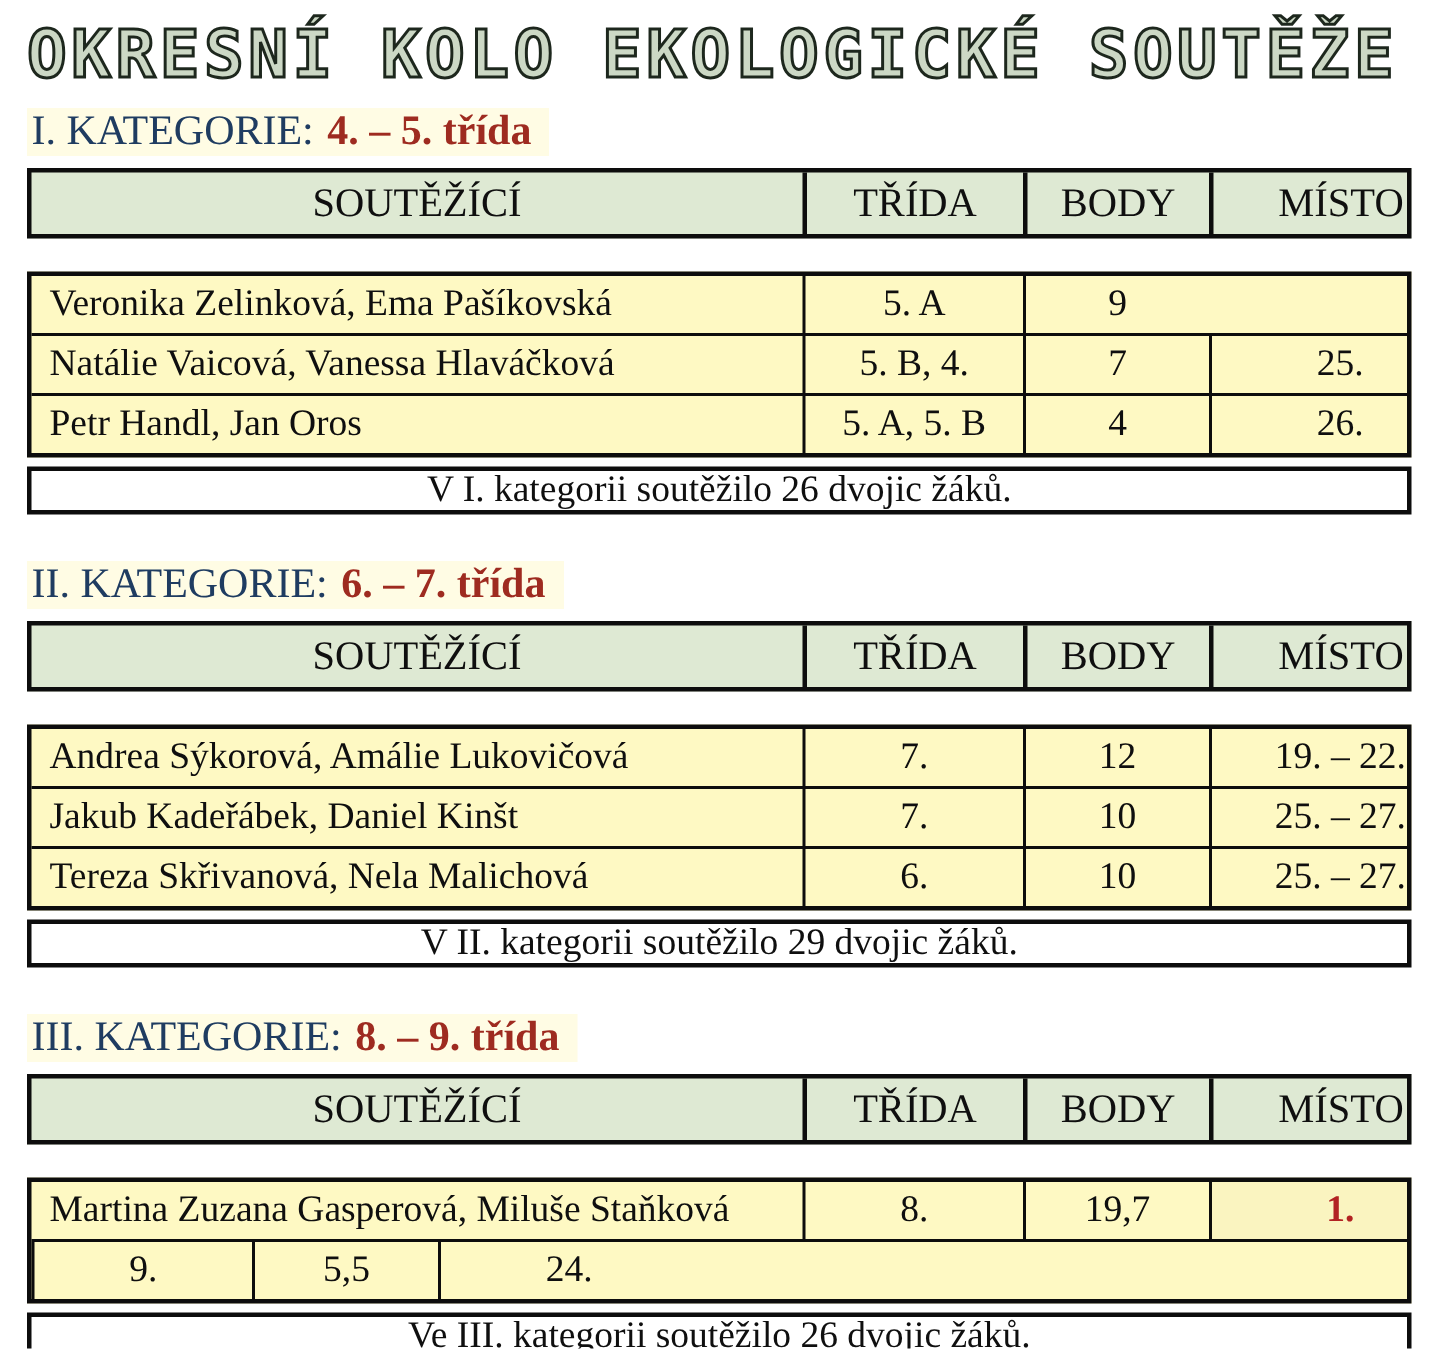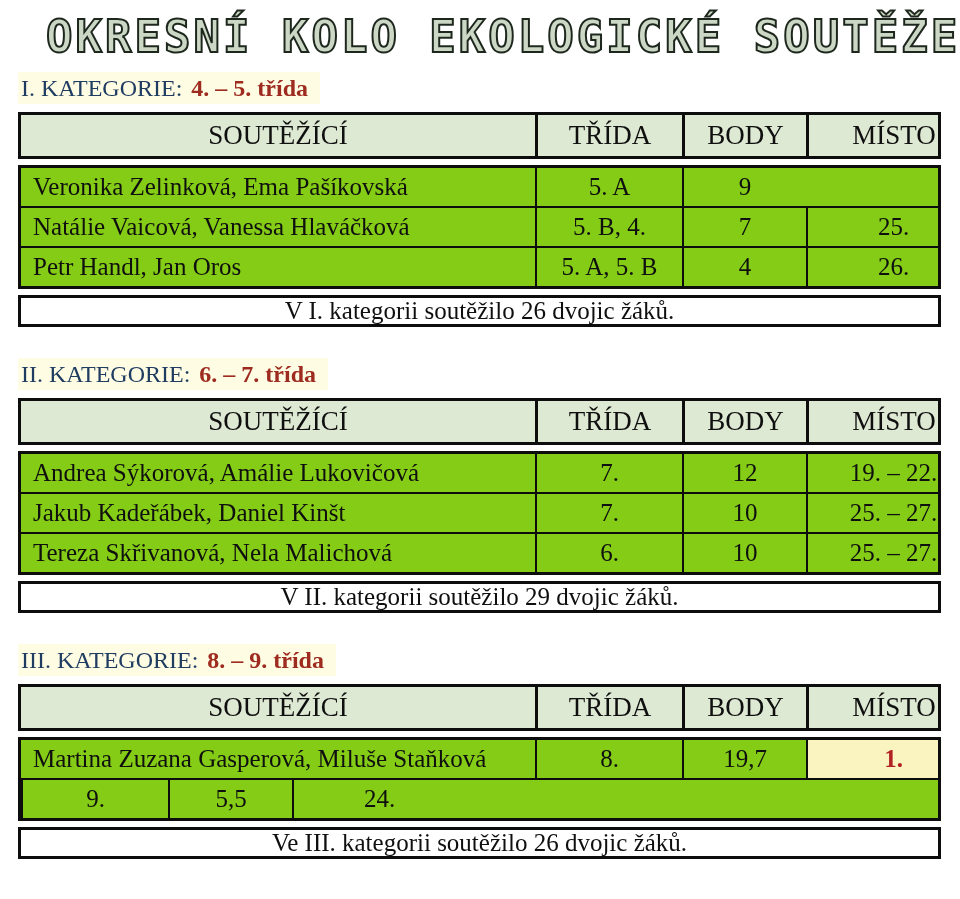--- a/index.html
+++ b/index.html
@@ -26,29 +26,28 @@
   .doc-title {
     font-family: "DejaVu Sans Mono", monospace;
     font-weight: bold;
     font-size: 44px;
     line-height: 50px;
     letter-spacing: 3px;
     white-space: nowrap;
     color: var(--title-fill);
     -webkit-text-stroke: 2px var(--title-outline);
     margin-bottom: 10px;
-    margin-left: 28px;
   }
 
   .section { margin-bottom: 31px; }
 
   .heading {
     display: inline-block;
     background: var(--heading-highlight);
-    font-size: 24px;
+    font-size: 28px;
     line-height: 32px;
     padding: 0 12px 0 3px;
     margin-bottom: 8px;
   }
   .h-prefix { color: var(--heading-blue); }
   .h-range  { color: var(--heading-red); font-weight: bold; margin-left: 9px; }
 
   .tbl-header {
     display: flex;
     border: 3px solid var(--border);
@@ -63,22 +62,22 @@
   }
   .tbl-header .c1 { border-left: none; }
 
   .c1 { width: 514px; }
   .c2 { width: 147px; }
   .c3 { width: 124px; }
   .c4 { width: 132px; padding-left: 41px; }
 
   .tbl-body {
     border: 3px solid var(--border);
-    margin-top: 6px;
-    background: #84cc16;
+    margin-top: 22px;
+    background: #fef9c3;
   }
   .row { display: flex; height: 40px; border-top: 2px solid var(--border); }
   .row:first-child { height: 38px; border-top: none; }
   .bc {
     display: flex; align-items: center; justify-content: center;
     font-size: 25px;
     border-left: 2px solid var(--border);
     height: 100%;
   }
   .bc.c1 { justify-content: flex-start; padding-left: 12px; border-left: none; }

